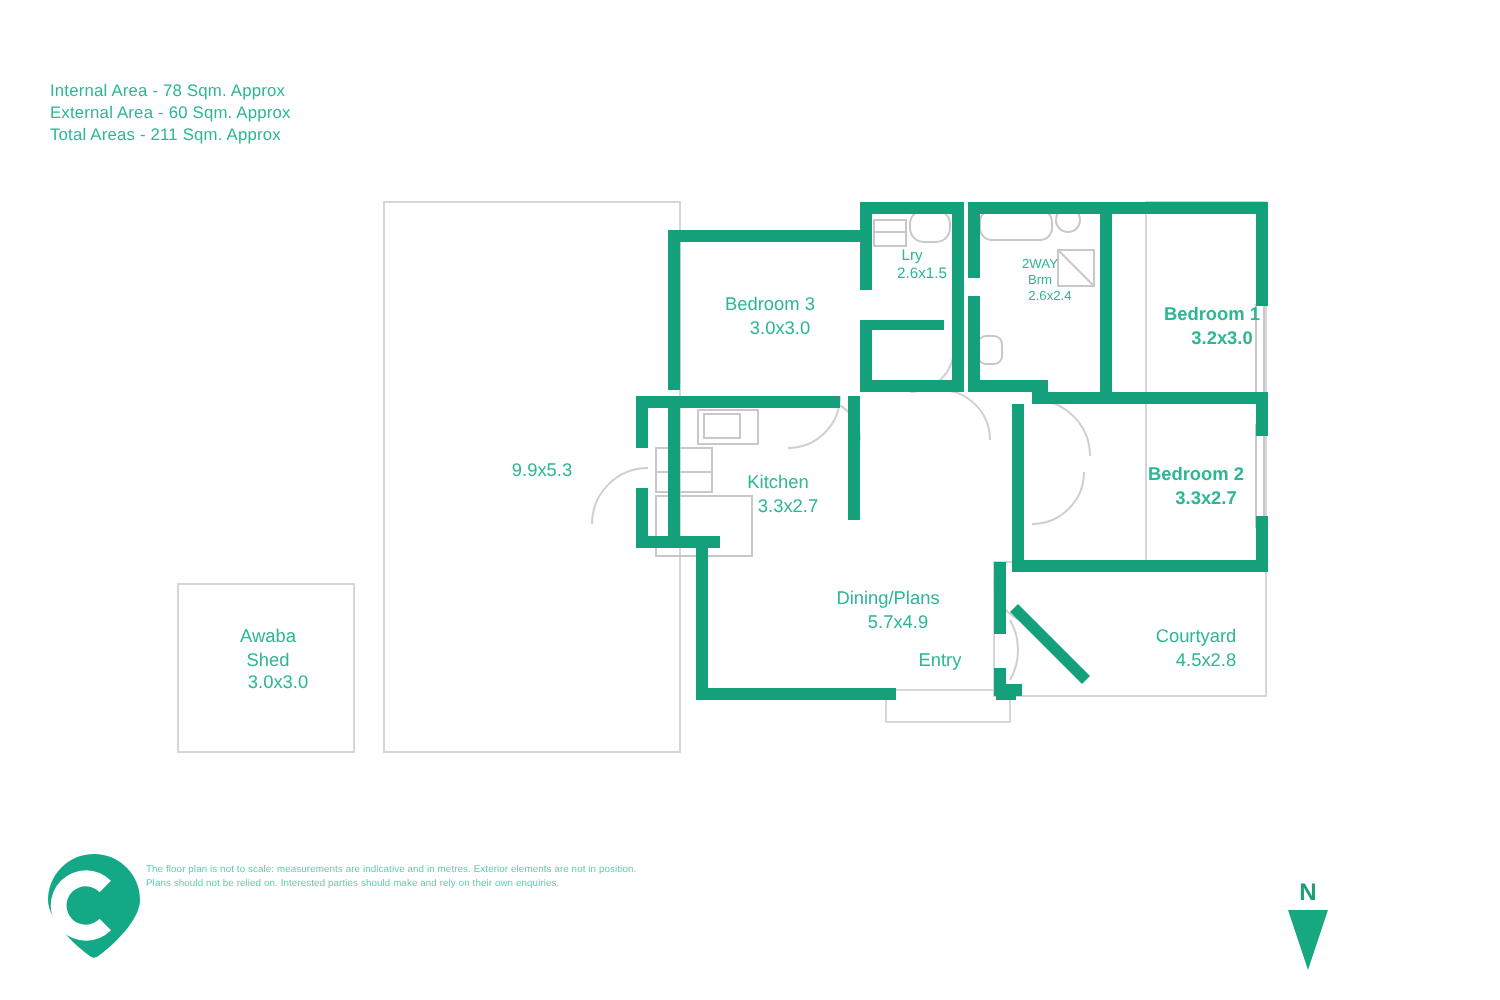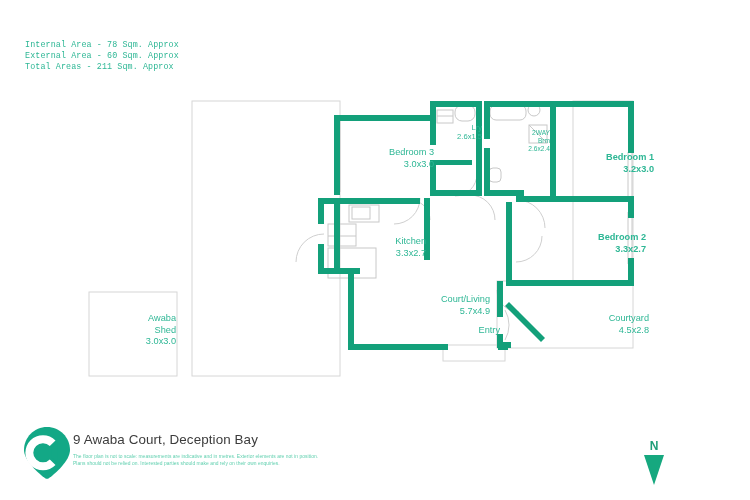--- a/index.html
+++ b/index.html
@@ -19,36 +19,36 @@
   
   #area-summary {
     position: absolute;
     left: 25px;
     top: 40px;
     font-size: 8.4px;
     line-height: 11.2px;
     color: #2eb795;
     letter-spacing: 0.1px;
   }
-  #area-summary div { white-space: nowrap; font-family: Liberation Mono, monospace; }
+  #area-summary div { white-space: nowrap; }
 
   
   #plan {
     position: absolute;
     left: 0;
     top: 0;
     width: 750px;
     height: 410px;
   }
   #plan svg { display: block; }
 
   
   .room-label {
     position: absolute;
-    text-align: right;
+    text-align: center;
     color: #2eb795;
     font-size: 9.2px;
     line-height: 11.5px;
     white-space: nowrap;
     pointer-events: none;
   }
   .room-label .nm { display: block; }
   .room-label .dim { display: block; padding-left: 10px; }
   .room-label.small { font-size: 7.6px; line-height: 9.2px; }
   .room-label.tiny  { font-size: 6.6px; line-height: 8.0px; }
@@ -219,20 +219,21 @@
 </svg>
 </div>
 
 <div class="room-label" style="left:92px; top:313px; width:84px;">
   <span class="nm">Awaba</span>
   <span class="nm">Shed</span>
   <span class="dim">3.0x3.0</span>
 </div>
 
 <div class="room-label" style="left:190px; top:230px; width:152px;">
+  <span class="dim">9.9x5.3</span>
 </div>
 
 <div class="room-label" style="left:336px; top:147px; width:98px;">
   <span class="nm">Bedroom 3</span>
   <span class="dim">3.0x3.0</span>
 </div>
 
 <div class="room-label small" style="left:430px; top:123px; width:52px;">
   <span class="nm">Lry</span>
   <span class="dim">2.6x1.5</span>
@@ -253,21 +254,21 @@
   <span class="nm">Bedroom 2</span>
   <span class="dim">3.3x2.7</span>
 </div>
 
 <div class="room-label" style="left:352px; top:236px; width:74px;">
   <span class="nm">Kitchen</span>
   <span class="dim">3.3x2.7</span>
 </div>
 
 <div class="room-label" style="left:398px; top:294px; width:92px;">
-  <span class="nm">Court/Living</span>
+  <span class="nm">Dining/Plans</span>
   <span class="dim">5.7x4.9</span>
 </div>
 
 <div class="room-label" style="left:440px; top:325px; width:60px;">
   <span class="nm">Entry</span>
 </div>
 
 <div class="room-label" style="left:547px; top:313px; width:102px;">
   <span class="nm">Courtyard</span>
   <span class="dim">4.5x2.8</span>
@@ -277,21 +278,20 @@
 
   <div id="logo">
     <svg width="46" height="52" viewBox="0 0 46 52" xmlns="http://www.w3.org/2000/svg">
       <path fill="#13a886" d="M23 0 C10.3 0 0 10.3 0 23 C0 33.5 14.5 46.5 21.2 51.3 C22.2 52 23.8 52 24.8 51.3 C31.5 46.5 46 33.5 46 23 C46 10.3 35.7 0 23 0 Z"></path>
       <path fill="#ffffff" d="M31.5 13.4 L25.8 19.1 A 9.6 9.6 0 1 0 25.8 32.4 L31.5 38.1 A 17.6 17.6 0 1 1 31.5 13.4 Z"></path>
       <path fill="#13a886" d="M27.5 21.2 L33.6 15.1 L33.6 36.4 L27.5 30.3 Z"></path>
     </svg>
   </div>
 
   <div id="footer-text">
-    <h1 id="property-title">9 Awaba Court, Deception Bay</h1>
     <div class="disclaimer">The floor plan is not to scale: measurements are indicative and in metres. Exterior elements are not in position.</div>
     <div class="disclaimer">Plans should not be relied on. Interested parties should make and rely on their own enquiries.</div>
   </div>
 
   <div id="compass">
     <span id="compass-n">N</span>
     <svg width="36" height="34" viewBox="0 0 36 34" xmlns="http://www.w3.org/2000/svg">
       <polygon points="8,2 28,2 18,32" fill="#16a87f"></polygon>
     </svg>
   </div>

